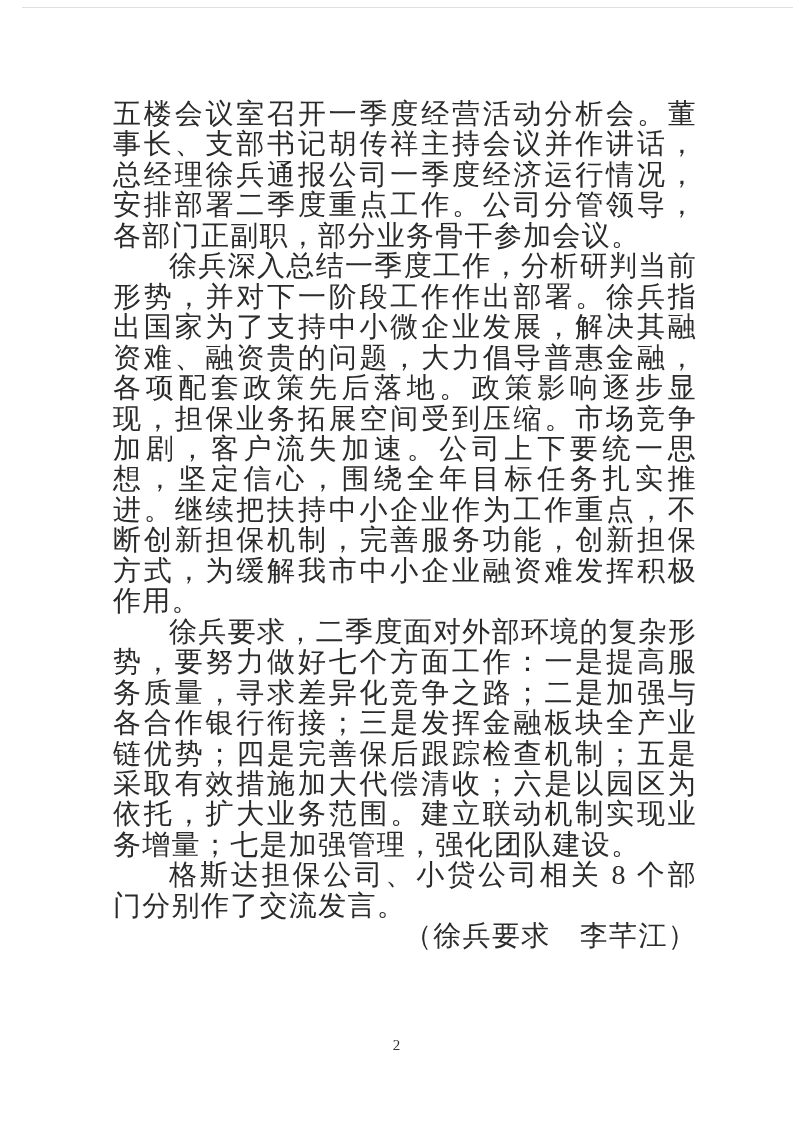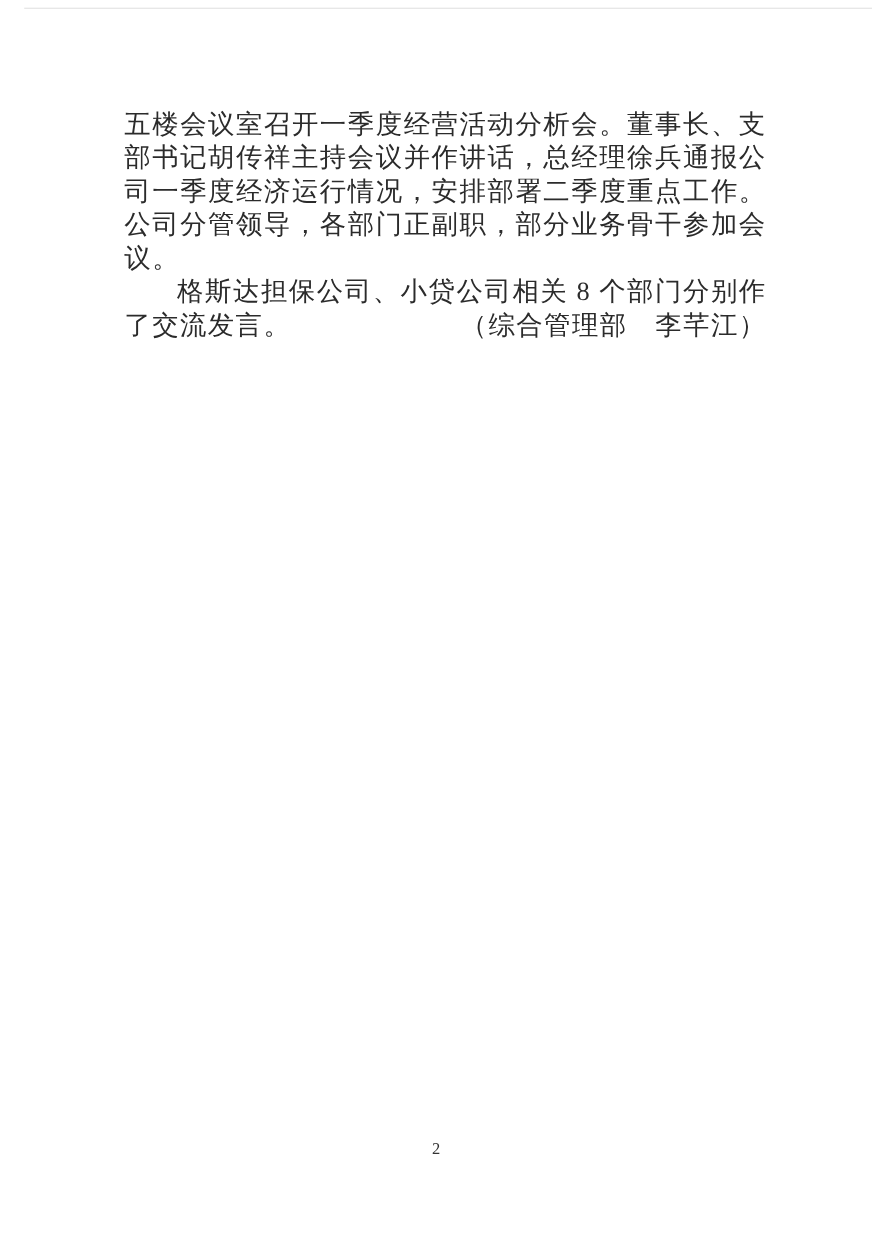--- a/index.html
+++ b/index.html
@@ -22,21 +22,21 @@
     left: 22px;
     right: 0;
     height: 1px;
     background: rgba(0, 0, 0, 0.12);
   }
   .content {
     position: absolute;
     left: 113px;
     top: 99px;
     width: 584px;
-    font-size: 24px;
+    font-size: 28px;
     line-height: 30.45px;
     letter-spacing: 1.3px;
     text-align: justify;
     text-justify: inter-ideograph;
   }
   .para {
     margin: 0;
     padding: 0;
     text-indent: 2em;
   }
@@ -66,23 +66,25 @@
 </style>
 </head>
 <body>
 
 <div class="page">
   <div class="scan-edge-line"></div>
 
   <div class="content">
     <p class="para no-indent">五楼会议室召开一季度经营活动分析会。董事长、支部书记胡传祥主持会议并作讲话，总经理徐兵通报公司一季度经济运行情况，安排部署二季度重点工作。公司分管领导，各部门正副职，部分业务骨干参加会议。</p>
 
+    <p class="para">徐兵深入总结一季度工作，分析研判当前形势，并对下一阶段工作作出部署。徐兵指出国家为了支持中小微企业发展，解决其融资难、融资贵的问题，大力倡导普惠金融，各项配套政策先后落地。政策影响逐步显现，担保业务拓展空间受到压缩。市场竞争加剧，客户流失加速。公司上下要统一思想，坚定信心，围绕全年目标任务扎实推进。继续把扶持中小企业作为工作重点，不断创新担保机制，完善服务功能，创新担保方式，为缓解我市中小企业融资难发挥积极作用。</p>
 
+    <p class="para">徐兵要求，二季度面对外部环境的复杂形势，要努力做好七个方面工作：一是提高服务质量，寻求差异化竞争之路；二是加强与各合作银行衔接；三是发挥金融板块全产业链优势；四是完善保后跟踪检查机制；五是采取有效措施加大代偿清收；六是以园区为依托，扩大业务范围。建立联动机制实现业务增量；七是加强管理，强化团队建设。</p>
 
 
     <p class="para last">
       <span>格斯达担保公司、小贷公司相关 8 个部门分别作了交流发言。</span>
-      <span class="signature">（综合管理部　李芊江）</span>
+      <span class="signature">（徐兵要求　李芊江）</span>
     </p>
   </div>
 
   <div class="page-number">2</div>
 </div>
 
 </body></html>

